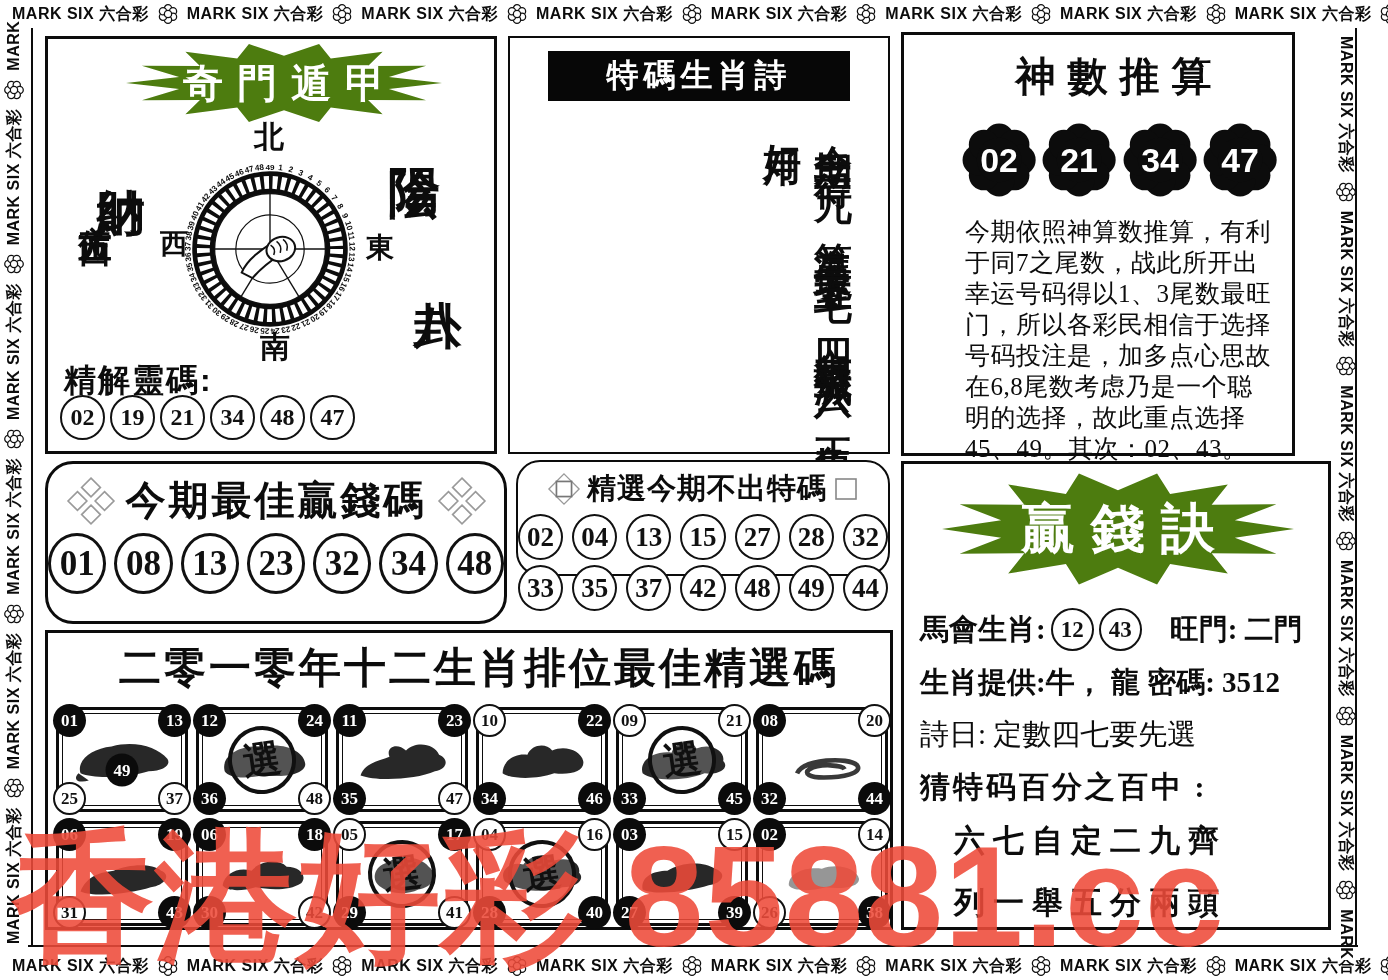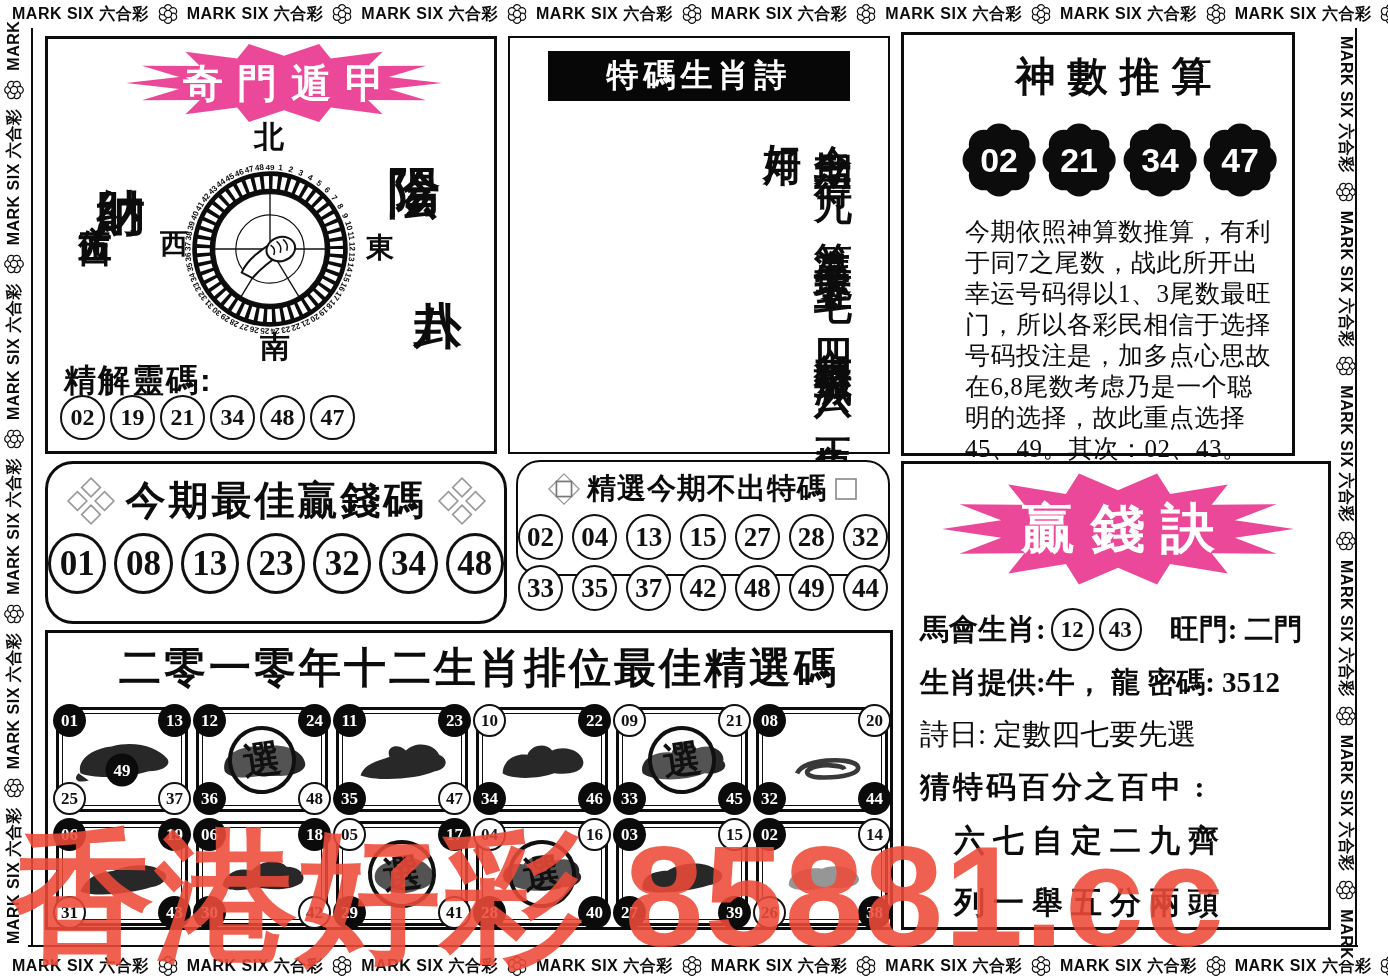--- a/index.html
+++ b/index.html
@@ -16,21 +16,21 @@
   #strip-right{width:924px;transform-origin:top left;transform:translate(1360px,28px) rotate(90deg);padding-left:8px;}
   .flower{width:20px;height:20px;flex:0 0 auto;}
   .vline{position:absolute;top:28px;height:917px;width:2px;background:#0c0c0c;}
   #vline-left{left:31px;} #vline-right{left:1355px;}
   .hline{position:absolute;left:28px;width:1330px;height:2px;background:#0c0c0c;top:945px;}
 
   
   .box{position:absolute;background:#fff;border:3px solid #0c0c0c;box-sizing:border-box;}
 
   
-  .starburst{position:absolute;background:#ec4899;display:flex;align-items:center;justify-content:center;
+  .starburst{position:absolute;background:#4d7c0f;display:flex;align-items:center;justify-content:center;
     color:#fff;font-weight:bold;
     clip-path:polygon(100% 50%,83.2% 57.6%,95% 71.7%,76.6% 71.2%,81.2% 89.1%,64.8% 80.6%,61.1% 98.7%,50% 84%,38.9% 98.7%,35.2% 80.6%,18.8% 89.1%,23.4% 71.2%,5% 71.7%,16.8% 57.6%,0% 50%,16.8% 42.4%,5% 28.3%,23.4% 28.8%,18.8% 10.9%,35.2% 19.4%,38.9% 1.3%,50% 16%,61.1% 1.3%,64.8% 19.4%,81.2% 10.9%,76.6% 28.8%,95% 28.3%,83.2% 42.4%);}
 
   
   #box-qimen{left:45px;top:36px;width:452px;height:418px;}
   #qimen-burst{left:78px;top:4px;width:302px;height:80px;font-size:40px;letter-spacing:14px;padding-left:14px;}
   #wheel{position:absolute;left:128px;top:116px;width:188px;height:188px;}
   #wheel-numbers text{font-size:9.5px;font-weight:bold;font-family:"Liberation Sans",sans-serif;fill:#0c0c0c;}
   .qlabel{position:absolute;font-weight:bold;}
   .vtext{writing-mode:vertical-rl;text-orientation:upright;}

